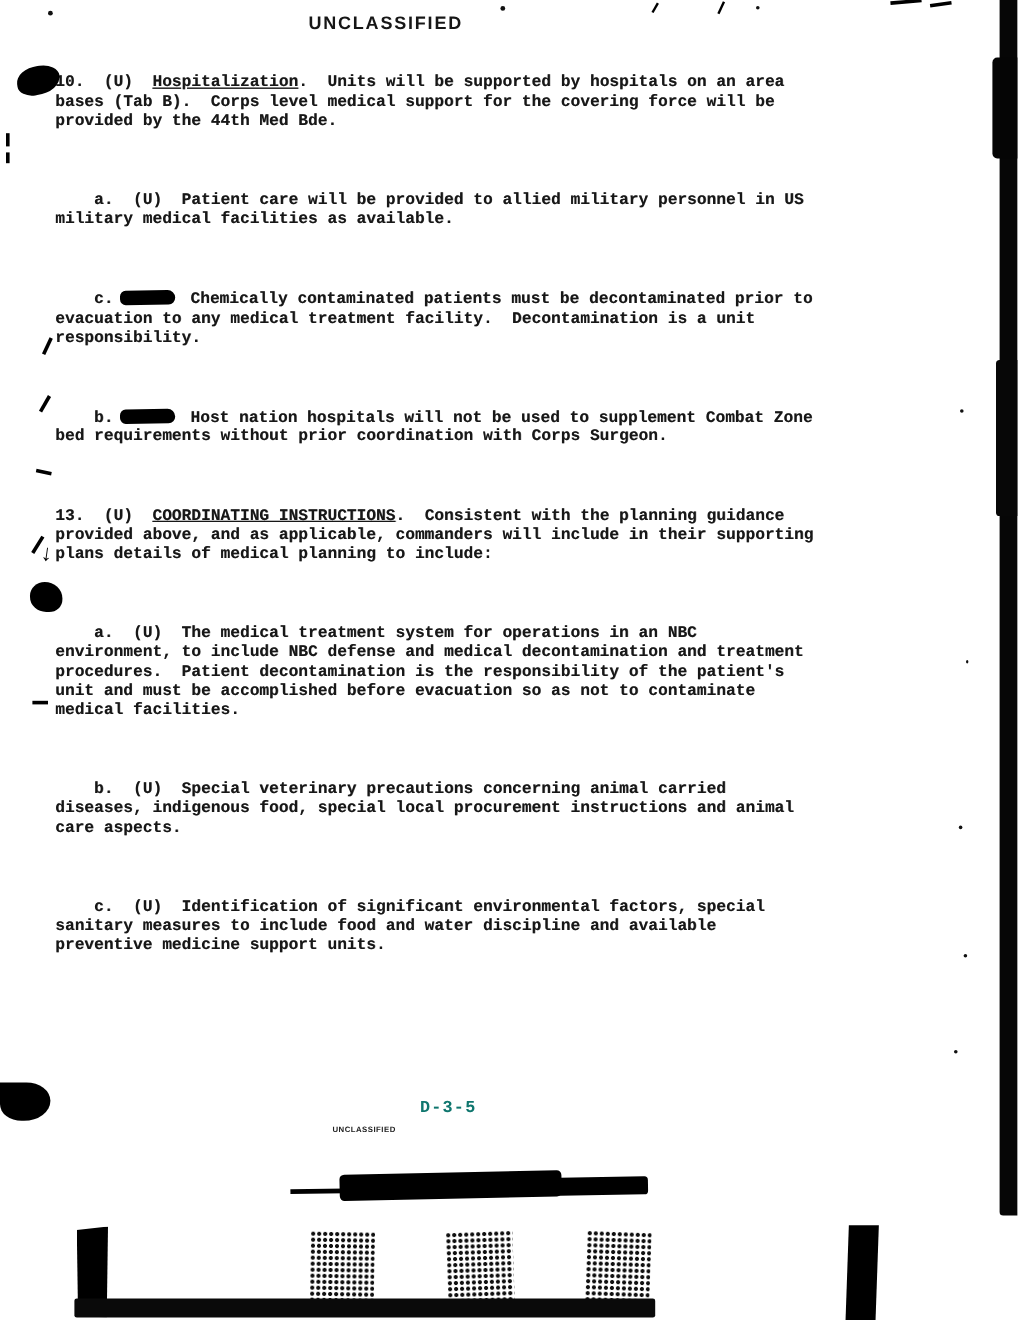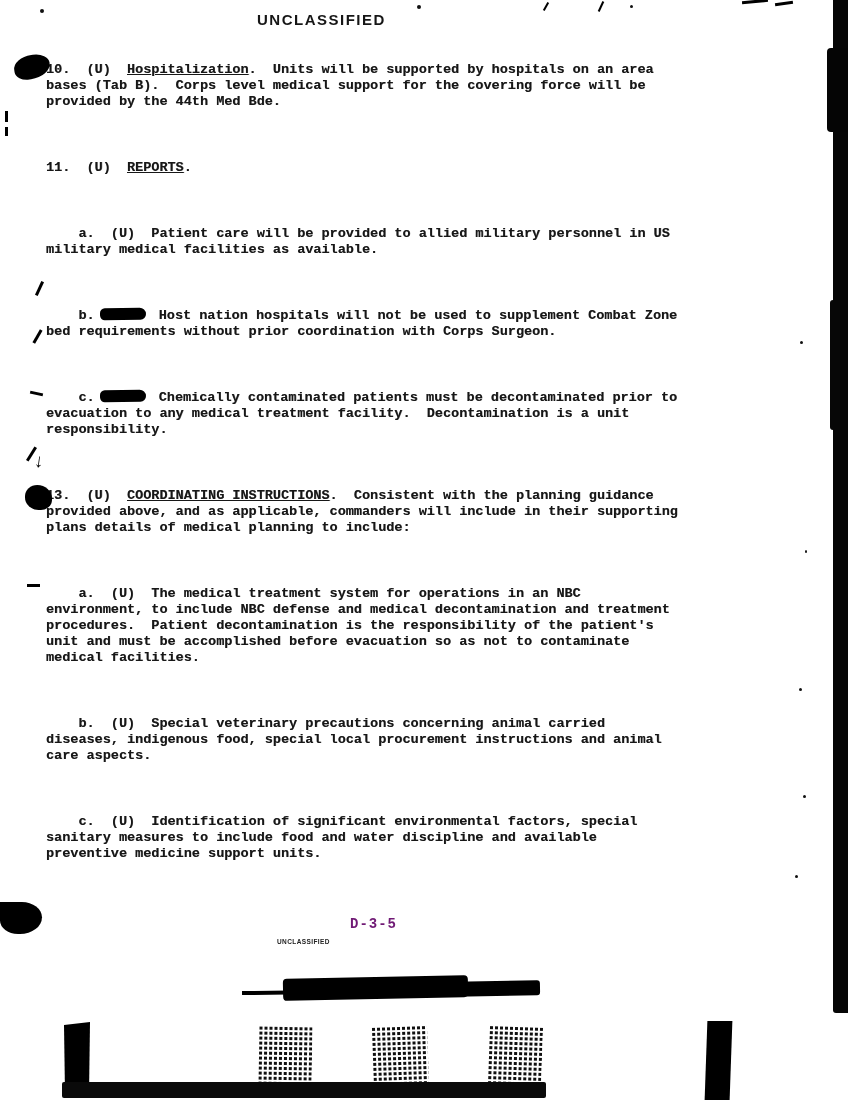--- a/index.html
+++ b/index.html
@@ -29,21 +29,21 @@
   .u { text-decoration:underline; }
 
   .redact {
     display:inline-block; width:46px; height:12px; background:#000;
     border-radius:6px 8px 7px 6px; vertical-align:middle; margin:0 5px 2px 5px;
     transform:rotate(-1deg);
   }
 
   .footer-page {
     position:absolute; left:350px; top:916px;
-    font-size:14px; font-weight:bold; letter-spacing:1px; color:#701a75;
+    font-size:14px; font-weight:bold; letter-spacing:1px; color:#0f766e;
   }
   .footer-classification {
     position:absolute; left:277px; top:938px;
     font-family:"Liberation Sans", sans-serif;
     font-size:6.5px; font-weight:bold; letter-spacing:0.4px; color:#222;
   }
 
   .shape { position:absolute; background:#000; }
   .speck { position:absolute; background:#111; border-radius:50%; }
 
@@ -64,28 +64,27 @@
 <body>
 
 <div class="page">
 
   <div class="header-classification">UNCLASSIFIED</div>
 
   <div class="doc-text">
     <div class="para"><span>10.  (U)  </span><span class="u">Hospitalization</span><span>.  Units will be supported by hospitals on an area
 bases (Tab B).  Corps level medical support for the covering force will be
 provided by the 44th Med Bde.</span></div>
-    <div class="para"><span>11.  (U)  </span><span class="u">REPORTS</span><span>.</span></div>
     <div class="para"><span>    a.  (U)  Patient care will be provided to allied military personnel in US
 military medical facilities as available.</span></div>
-    <div class="para"><span>    b.</span><span class="redact"></span><span> Host nation hospitals will not be used to supplement Combat Zone
-bed requirements without prior coordination with Corps Surgeon.</span></div>
     <div class="para"><span>    c.</span><span class="redact"></span><span> Chemically contaminated patients must be decontaminated prior to
 evacuation to any medical treatment facility.  Decontamination is a unit
 responsibility.</span></div>
+    <div class="para"><span>    b.</span><span class="redact"></span><span> Host nation hospitals will not be used to supplement Combat Zone
+bed requirements without prior coordination with Corps Surgeon.</span></div>
     <div class="para"><span>13.  (U)  </span><span class="u">COORDINATING INSTRUCTIONS</span><span>.  Consistent with the planning guidance
 provided above, and as applicable, commanders will include in their supporting
 plans details of medical planning to include:</span></div>
     <div class="para"><span>    a.  (U)  The medical treatment system for operations in an NBC
 environment, to include NBC defense and medical decontamination and treatment
 procedures.  Patient decontamination is the responsibility of the patient's
 unit and must be accomplished before evacuation so as not to contaminate
 medical facilities.</span></div>
     <div class="para"><span>    b.  (U)  Special veterinary precautions concerning animal carried
 diseases, indigenous food, special local procurement instructions and animal

